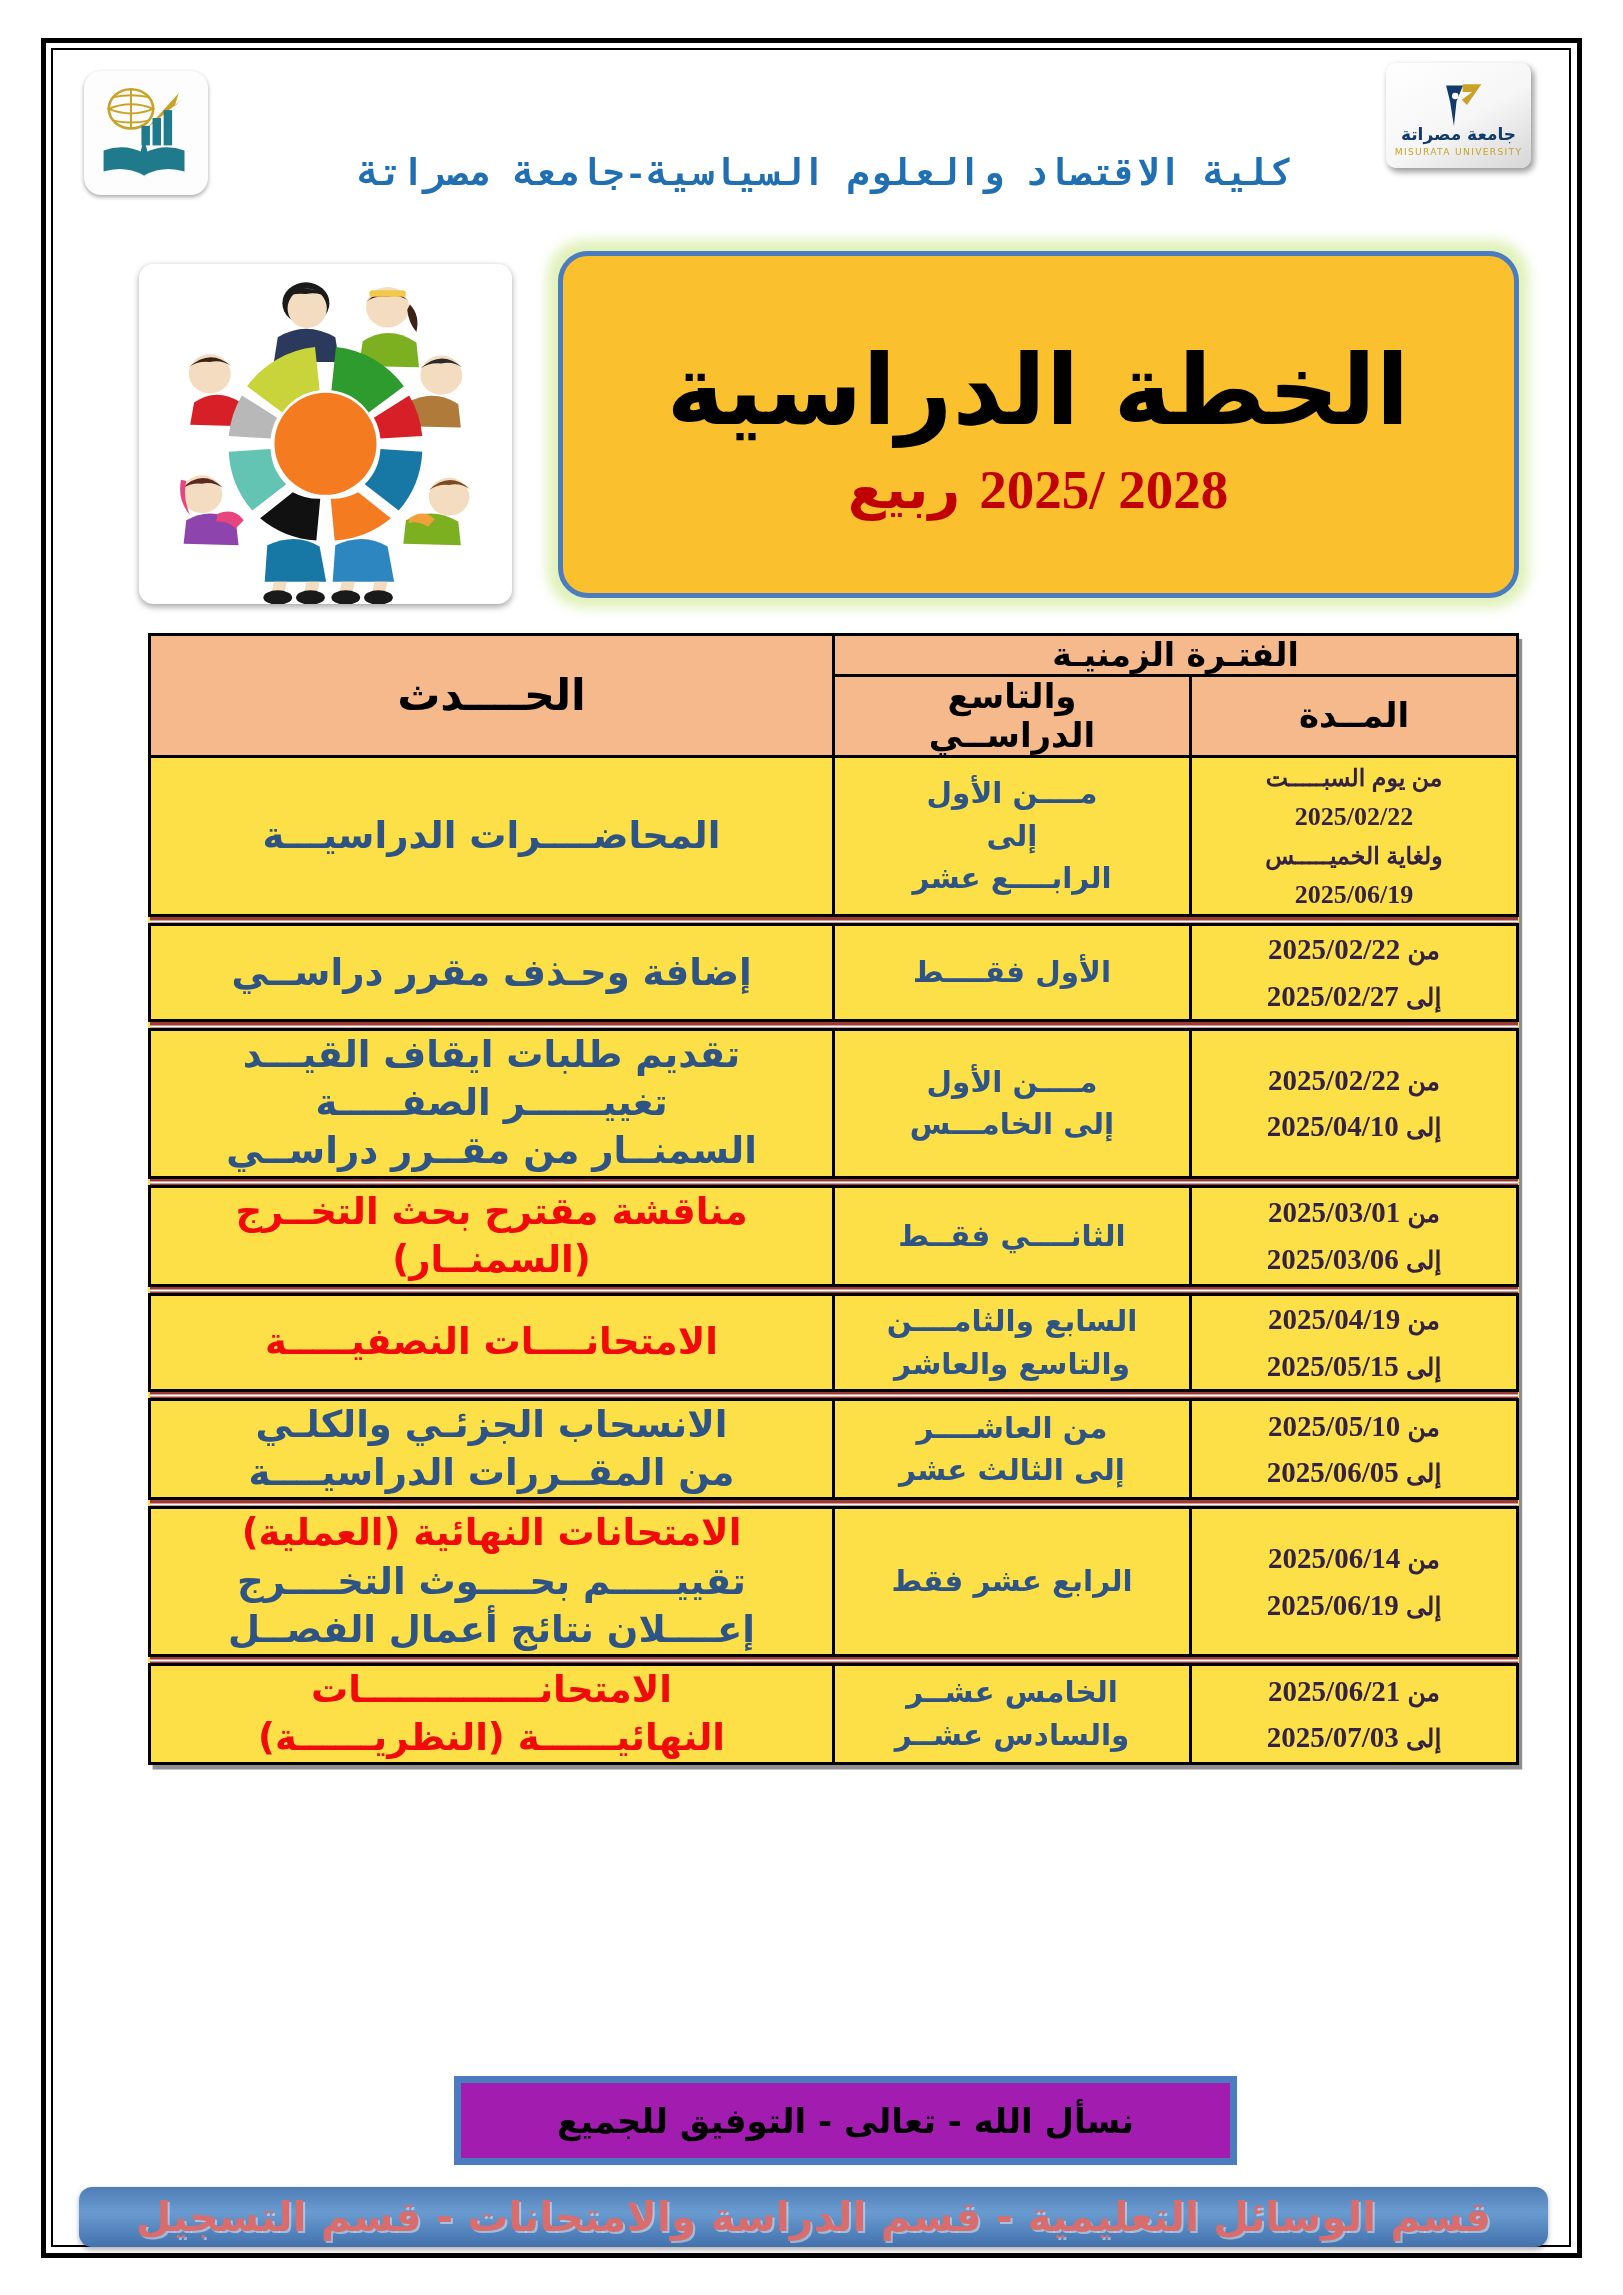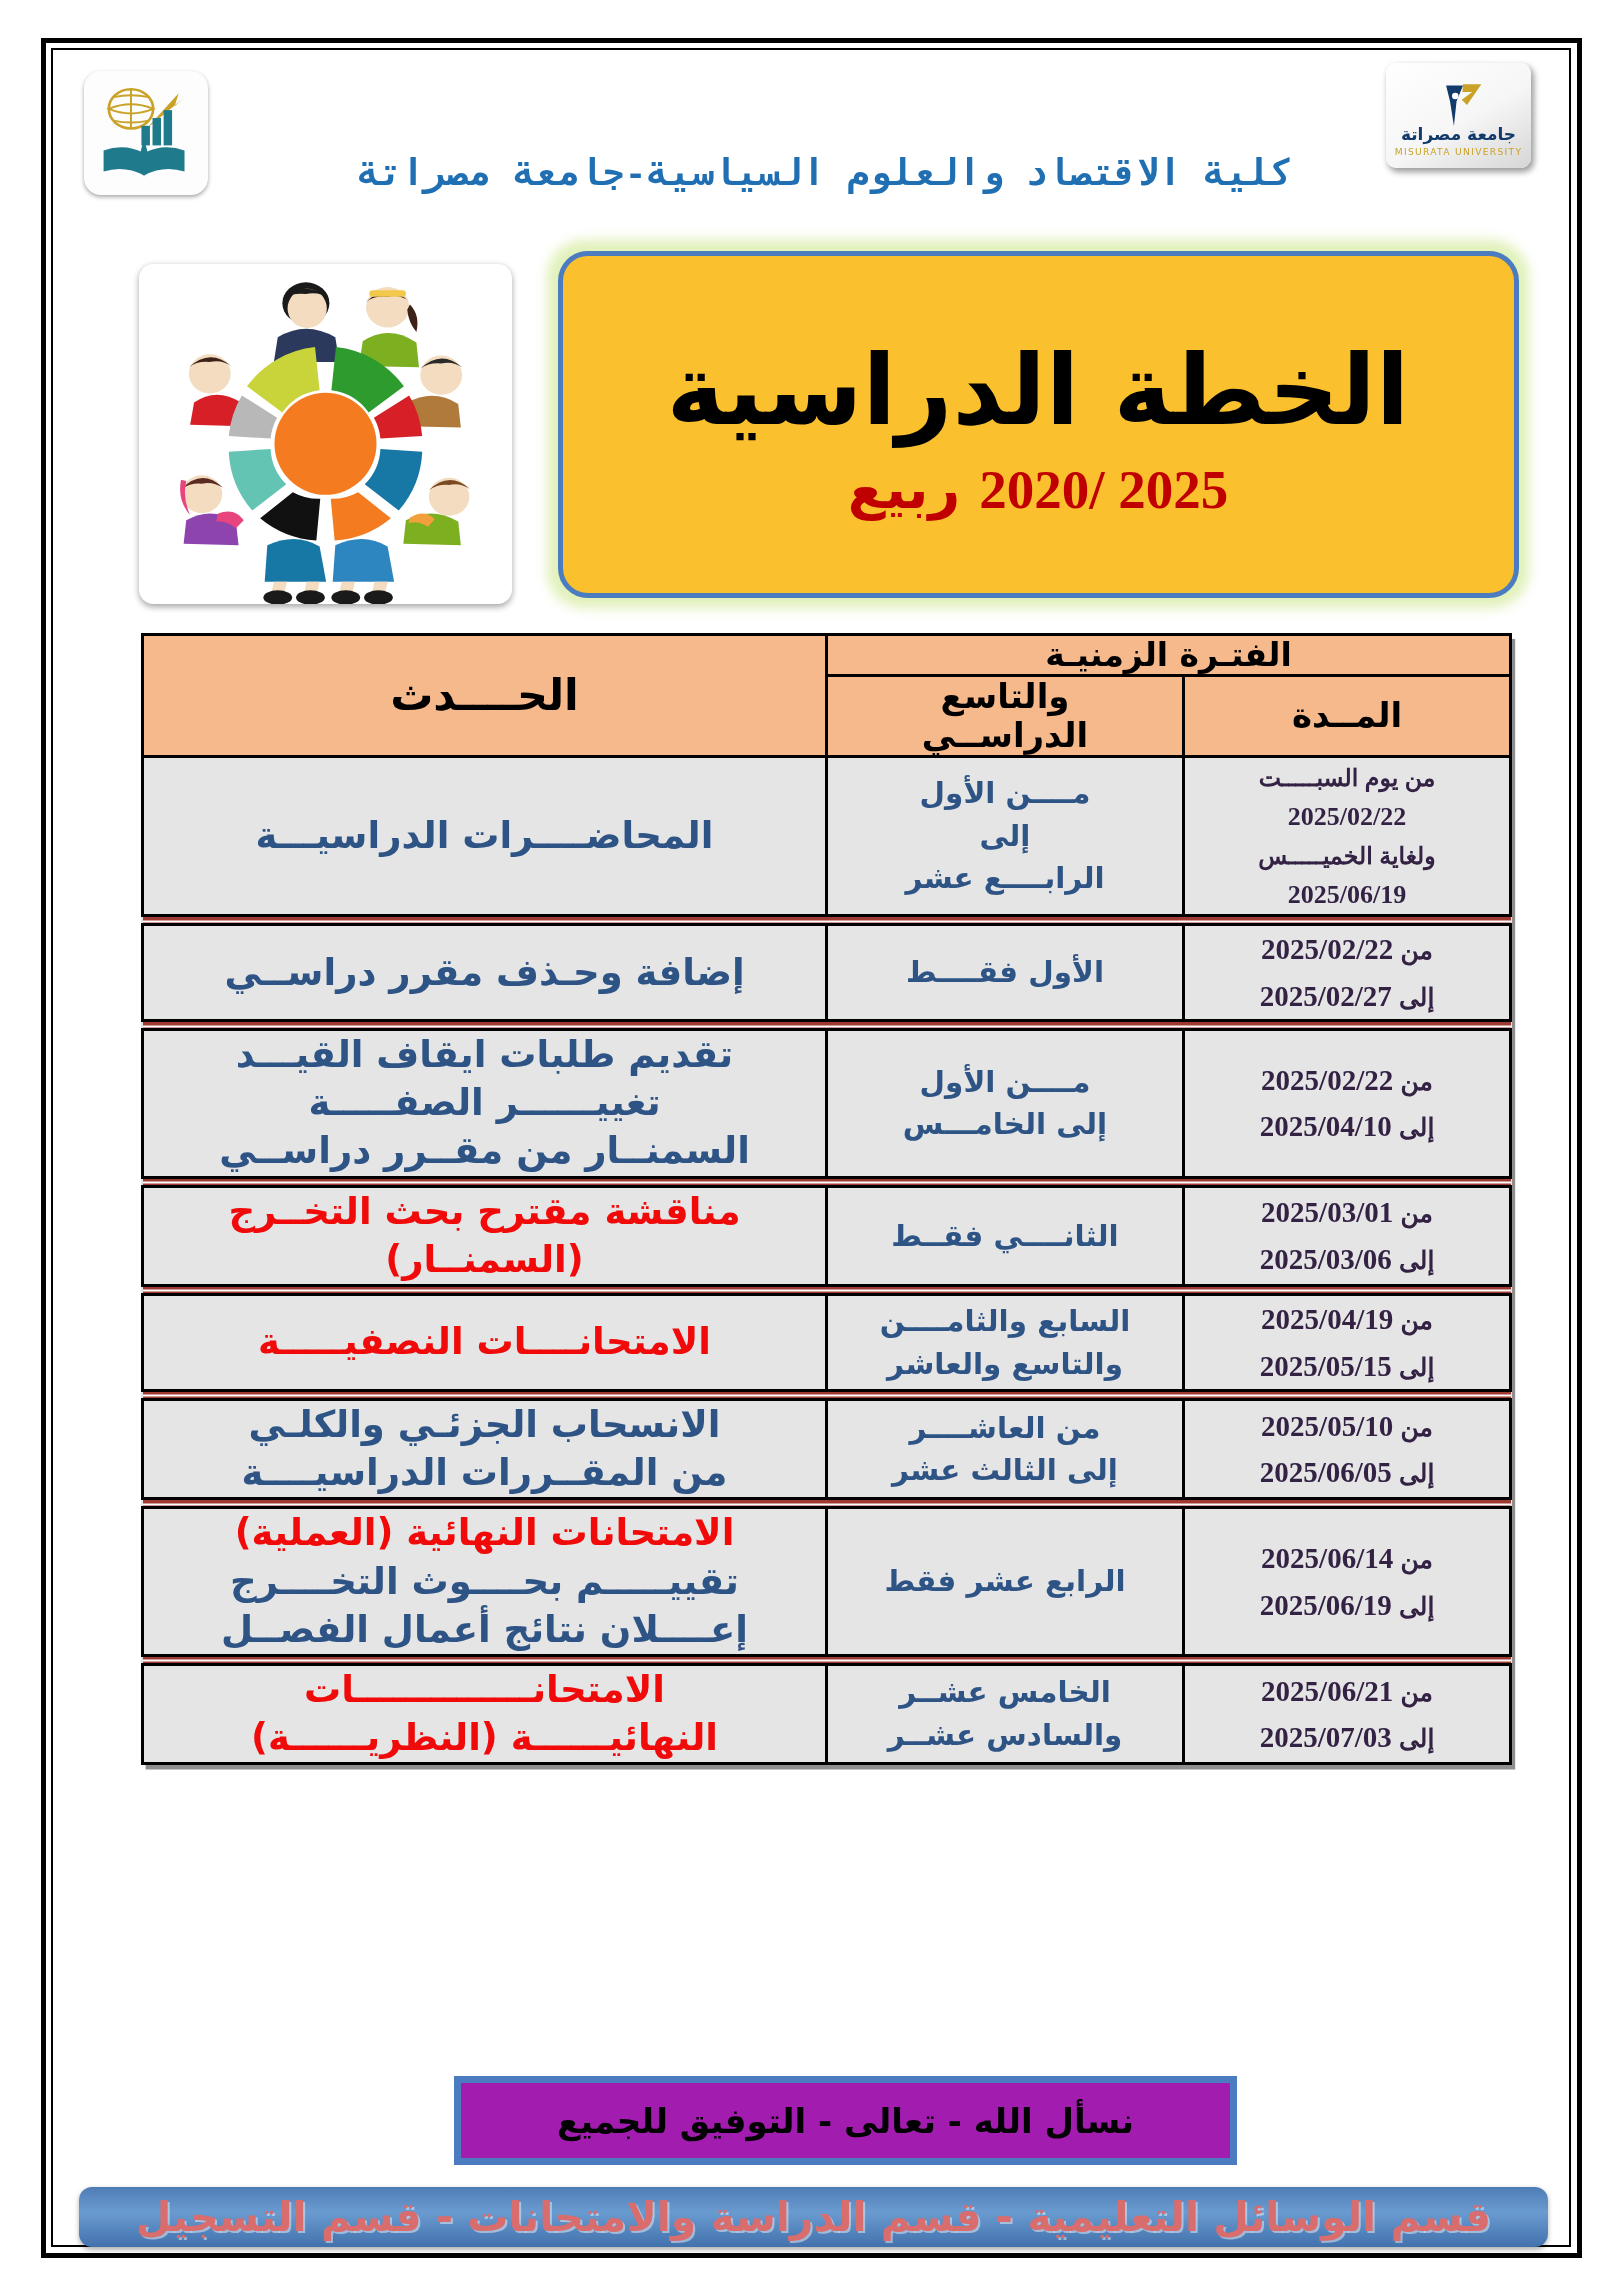--- a/index.html
+++ b/index.html
@@ -101,25 +101,25 @@
     width:373px;height:340px;
     background:#fff;
     border-radius:14.4px;
     box-shadow:0 2.6px 6.5px rgba(0,0,0,.35);
     overflow:hidden;
   }
 
   
   .tbl{
     position:absolute;
-    left:141px;top:633px;
+    left:148px;top:633px;
     width:1368px;
     border-collapse:collapse;
     table-layout:fixed;
-    background:#e5e5e5;
+    background:#fde047;
     box-shadow:3.9px 5.2px 0 -0.7px #8f8f8f;
   }
   .tbl td,.tbl th{
     border:3.3px solid #000;
     padding:0;
     vertical-align:middle;
     text-align:center;
     box-sizing:border-box;
   }
   .hdr{
@@ -245,21 +245,21 @@
     </svg>
   </div>
 
   <div class="header-title">كلية الاقتصاد والعلوم السياسية-جامعة مصراتة</div>
 
   <div class="banner-wrap">
     <div class="banner-glow"></div>
     <div class="banner">
       <div class="banner-main">الخطة الدراسية</div>
       <div class="banner-sub">
-        <span class="yr">2020/ 2025</span>
+        <span class="yr">2025/ 2028</span>
         <span>ربيع</span>
       </div>
     </div>
   </div>
 
   <div class="illus">
     <svg viewBox="0 0 570 520" width="373" height="340" aria-hidden="true">
       <g>
 
         <g fill="#2B3A5C">

